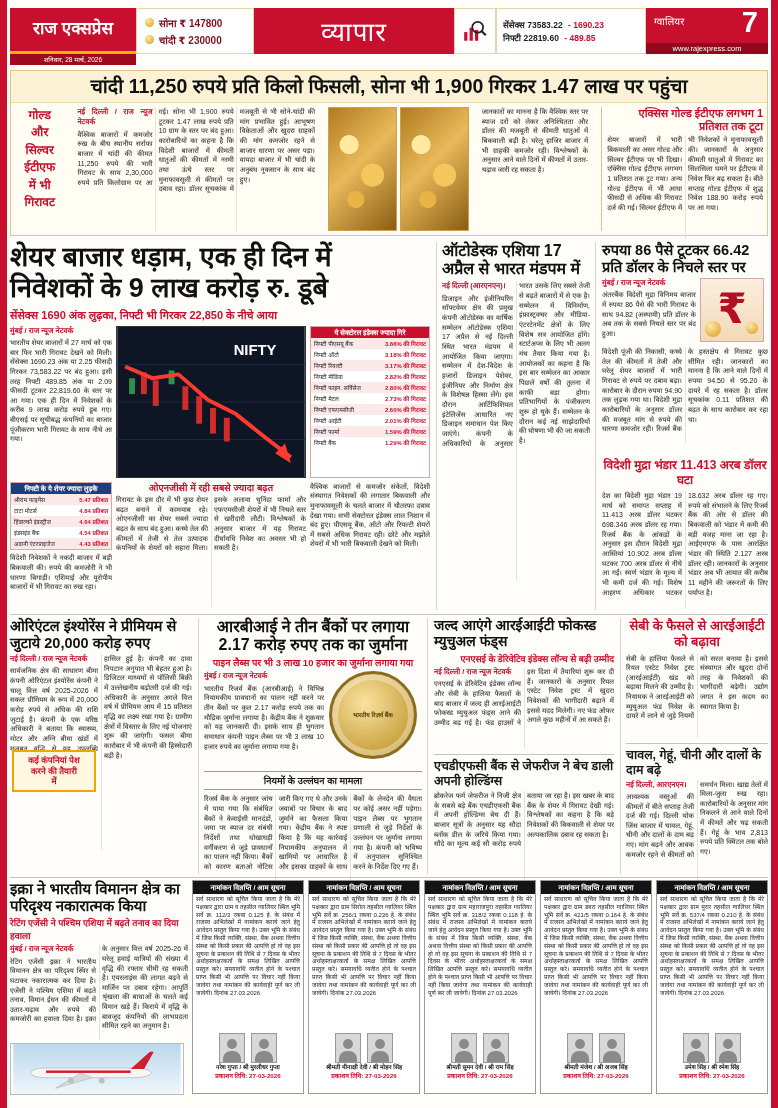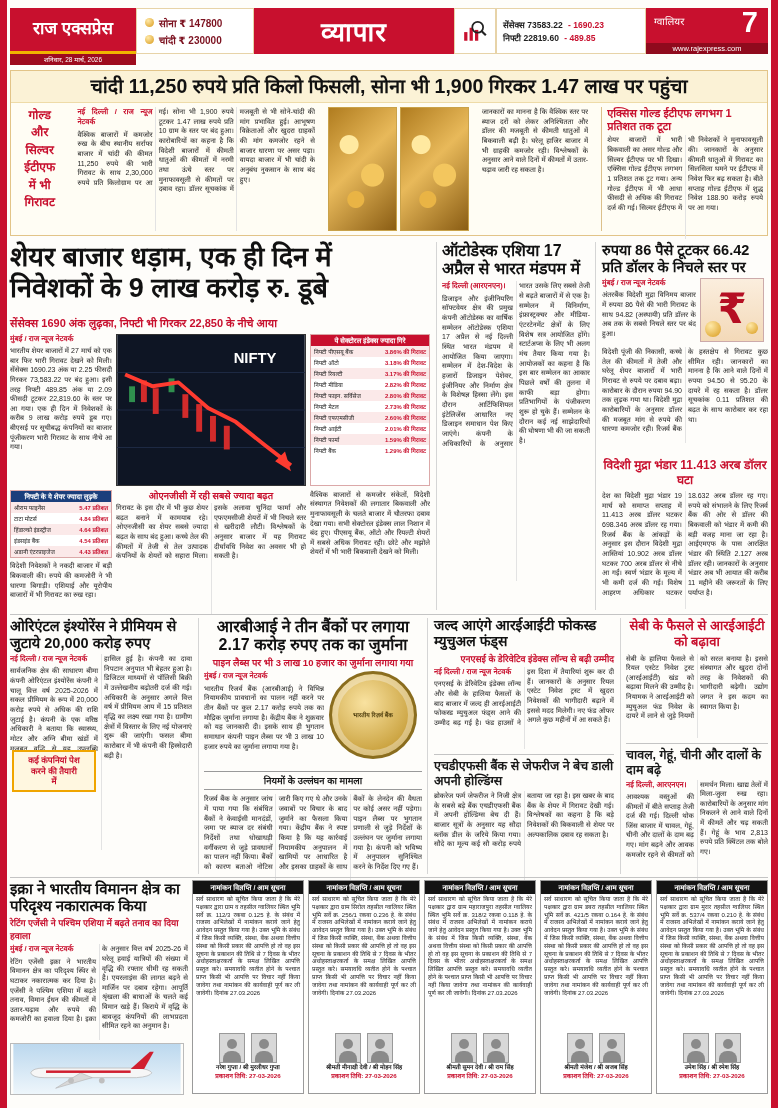--- a/index.html
+++ b/index.html
@@ -12,21 +12,21 @@
 
 
 .masthead{left:10px;top:8px;width:758px;height:46px;display:flex}
 .m-logo{width:126px;background:#c8102e;color:#fff;display:flex;align-items:center;justify-content:center;
   font-weight:bold;font-size:17px;border-bottom:3px solid #f0b400;text-align:center;line-height:1.1}
 .m-prices{width:118px;background:#fff;border:1px solid #e7d3a8;display:flex;flex-direction:column;
   justify-content:center;gap:3px;padding-left:8px}
 .m-price-row{display:flex;align-items:center;gap:5px;font-size:10px;font-weight:bold;color:#7c1220}
 .coin-dot{width:9px;height:9px;border-radius:50%;background:radial-gradient(circle at 35% 30%,#ffe9a8,#d99a1b);flex:none}
 .m-title{flex:1;background:#c8102e;color:#fff;display:flex;align-items:center;justify-content:center;
-  font-size:26px;font-weight:bold;letter-spacing:1px}
+  font-size:26px;font-weight:normal;letter-spacing:1px}
 .m-chart{width:42px;background:#fff;border:1px solid #e7d3a8;display:flex;align-items:center;justify-content:center}
 .m-indices{width:150px;background:#fff;border:1px solid #e7d3a8;display:flex;flex-direction:column;
   justify-content:center;gap:2px;padding-left:6px;font-size:8.5px;font-weight:bold;color:#222}
 .m-ix-change{color:#c8102e;margin-left:3px}
 .m-city{width:122px;background:#c8102e;color:#fff;position:relative}
 .m-city-name{position:absolute;left:8px;top:6px;font-size:10px}
 .m-page-num{position:absolute;right:10px;top:-2px;font-size:29px;font-weight:bold}
 .m-site{position:absolute;left:0;bottom:0;width:100%;background:#8f0a1d;font-size:7.5px;text-align:center;padding:1px 0}
 .m-date{left:10px;top:54px;width:126px;height:11px;background:#9e0b1e;color:#fff;font-size:6.5px;
   display:flex;align-items:center;justify-content:center}
@@ -48,26 +48,26 @@
 .silver-side{width:52px;color:#c8102e;font-weight:bold;font-size:12px;text-align:center;white-space:pre-line;line-height:1.45}
 .silver-b1{width:250px}
 .silver-imgs{width:148px;display:flex;gap:3px}
 .gold-photo{flex:1;border:1px solid #c9a24a;background:
   radial-gradient(circle at 30% 30%,#ffe9a0 0 9px,transparent 10px),
   radial-gradient(circle at 65% 55%,#f3c65e 0 11px,transparent 12px),
   radial-gradient(circle at 40% 75%,#e9b445 0 8px,transparent 9px),
   linear-gradient(135deg,#b07c1f,#e8b95a 45%,#8a5d14)}
 .silver-b2{width:112px}
 .silver-sub{width:170px;border-left:1px solid #dcc08a;padding-left:5px}
-.silver-sub-head{color:#c8102e;font-weight:bold;font-size:11px;text-align:left;line-height:1.2;margin-bottom:2px}
+.silver-sub-head{color:#c8102e;font-weight:bold;font-size:11px;text-align:right;line-height:1.2;margin-bottom:2px}
 
 
 .market{left:10px;top:242px;width:420px;height:368px}
 .market .headline{font-size:27px}
-.market-sub{font-size:11px;margin-top:11px}
+.market-sub{font-size:11px;margin-top:3px}
 .market-row{display:flex;gap:4px;margin-top:4px}
 .mcol1{width:102px;height:152px}
 .market-img{width:190px;height:152px;border:1px solid #333;flex:none}
 .sector-table{width:120px;height:152px}
 .mini-table{border:1px solid #dba8a8;background:#fff;overflow:hidden}
 .mini-table .tt{background:#c8102e;color:#fff;font-size:6.8px;font-weight:bold;text-align:center;padding:2px 1px;line-height:1.15}
 .mini-table.blue .tt{background:#1b3f7c}
 .tr{display:flex;justify-content:space-between;font-size:5.9px;padding:1.5px 3px;white-space:nowrap;overflow:hidden}
 .mini-table .tr:nth-of-type(even){background:#fbe9e9}
 .tr .tv{color:#c8102e;font-weight:bold;margin-left:3px;flex:none}

